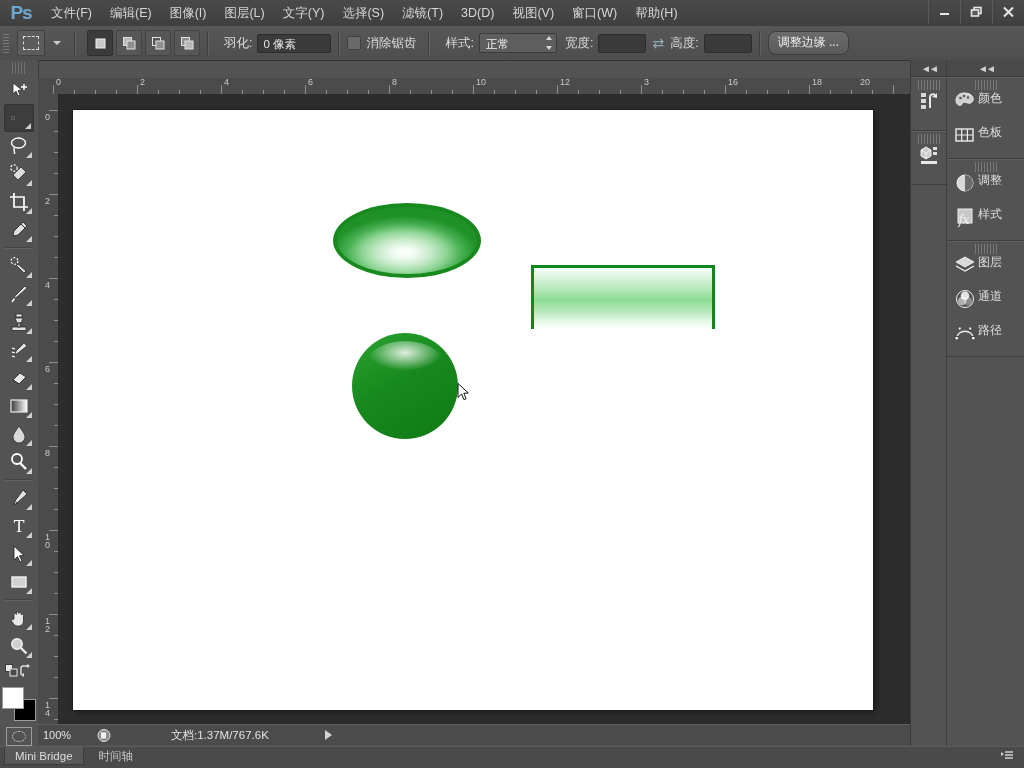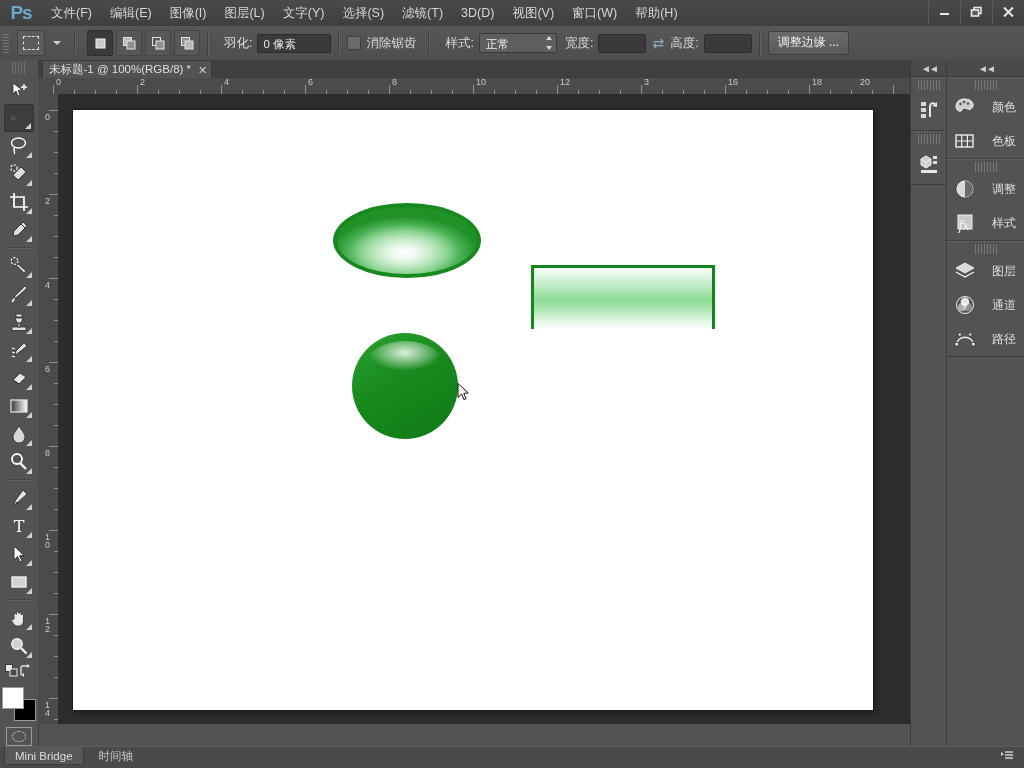--- a/index.html
+++ b/index.html
@@ -46,21 +46,21 @@
     line-height:19px;color:#e6e6e6;font-size:11.5px;padding:0 5px;box-sizing:border-box;}
   .chk{width:12px;height:12px;background:#6a6a6a;border:1px solid #414141;border-radius:2px;margin-right:5px;}
   .selwrap{position:relative;}
   .sel{background:#5e5e5e;border:1px solid #3a3a3a;border-radius:2px;height:20px;width:78px;
     line-height:20px;font-size:11.5px;color:#f0f0f0;padding:0 18px 0 6px;box-sizing:border-box;}
   .sel-arrows{position:absolute;right:4px;top:3px;width:8px;height:14px;
     display:flex;flex-direction:column;justify-content:space-between;align-items:center;}
   .sa-up{width:0;height:0;border-left:3px solid transparent;border-right:3px solid transparent;border-bottom:4px solid #d8d8d8;}
   .sa-dn{width:0;height:0;border-left:3px solid transparent;border-right:3px solid transparent;border-top:4px solid #d8d8d8;}
   .swapicon{color:#8fa9b5;font-size:14px;margin:0 6px;}
-  .btn{background:linear-gradient(#6b6b6b,#5a5a5a);border:1px solid #3d3d3d;border-radius:3px;
+  .btn{background:linear-gradient(#6b6b6b,#5a5a5a);border:1px solid #3d3d3d;border-radius:8px;
     height:22px;line-height:21px;padding:0 9px;font-size:12px;color:#efefef;white-space:nowrap;}
 
   
   .toolbar{position:absolute;left:0;top:60px;width:38px;height:708px;
     background:#535353;border-right:1px solid #3a3a3a;}
   .tb-grip{height:12px;margin:2px 12px 2px;
     background-image:repeating-linear-gradient(90deg,#8e8e8e 0 1px,transparent 1px 3px);opacity:.5;}
   .tool{position:relative;width:30px;height:28px;margin:0 auto;display:flex;align-items:center;justify-content:center;}
   .tool.sel{background:#3d3d3d;border:1px solid #333;border-radius:2px;box-sizing:border-box;}
   .tool .tri{position:absolute;right:2px;bottom:2px;width:0;height:0;
@@ -112,21 +112,21 @@
 
   
   .dockcol{position:absolute;left:910px;top:60px;width:36px;height:708px;background:#535353;border-left:1px solid #3a3a3a;}
   .dockcol2{position:absolute;left:946px;top:60px;width:78px;height:708px;background:#535353;border-left:1px solid #3e3e3e;}
   .collapse-bar{height:16px;display:flex;align-items:center;justify-content:center;
     background:#4a4a4a;border-bottom:1px solid #393939;}
   .dblarrow{color:#cfcfcf;font-size:10px;letter-spacing:-2px;}
   .pgrp{border-bottom:1px solid #3d3d3d;border-top:1px solid #606060;}
   .pgrip{height:10px;margin:2px auto 0;width:22px;
     background-image:repeating-linear-gradient(90deg,#9d9d9d 0 1px,transparent 1px 3px);opacity:.5;}
-  .pitem{height:34px;display:flex;align-items:center;gap:16px;padding-left:7px;}
+  .pitem{height:34px;display:flex;align-items:flex-start;gap:2px;padding-left:7px;}
   .pitem .picon{width:22px;height:22px;display:flex;align-items:center;justify-content:center;flex:0 0 22px;}
   .pitem .plabel{font-size:12px;color:#dedede;white-space:nowrap;}
 
   
   .statusbar{position:absolute;left:38px;top:724px;width:872px;height:20px;
     background:#4b4b4b;border-top:1px solid #5e5e5e;display:flex;align-items:center;}
   .zoomfield{width:46px;height:16px;line-height:16px;font-size:11px;color:#e2e2e2;padding-left:5px;}
   .sb-icon{width:18px;height:16px;display:flex;align-items:center;justify-content:center;margin:0 6px;}
   .sb-text{font-size:11.5px;color:#e2e2e2;margin-left:52px;white-space:nowrap;}
   .sb-arrow{margin-left:56px;width:0;height:0;border-top:5px solid transparent;border-bottom:5px solid transparent;border-left:7px solid #d3d3d3;}
@@ -442,26 +442,20 @@
 
     <div class="tool" style="margin-top:8px">
       <svg width="20" height="16" viewBox="0 0 20 16">
         <rect x="1" y="1" width="11" height="9" fill="#b9b9b9" stroke="#ececec" stroke-width="1.1"></rect>
         <rect x="7" y="5.5" width="11" height="9" fill="#8f8f8f" stroke="#ececec" stroke-width="1.1"></rect>
       </svg>
 
     </div>
   </div>
 
-  <div class="tabstrip">
-    <div class="doctab">
-      <span class="doctab-label">未标题-1 @ 100%(RGB/8) *</span>
-      <span class="doctab-close">✕</span>
-    </div>
-  </div>
 
   <div class="rcorner"></div>
   <div class="rulerH" id="rulerH">
       <div class="rtick" style="left: 15px; height: 9px;"></div>
       <div class="rlabel" style="left: 18px;">0</div>
       <div class="rtick" style="left: 57px; height: 4px;"></div>
       <div class="rtick" style="left: 99px; height: 9px;"></div>
       <div class="rlabel" style="left: 102px;">2</div>
       <div class="rtick" style="left: 141px; height: 4px;"></div>
       <div class="rtick" style="left: 183px; height: 9px;"></div>
@@ -689,20 +683,31 @@
             <rect x="17.6" y="12.5" width="3.4" height="3.4" fill="#fff" stroke="#4a4a4a"></rect>
             <rect x="4.2" y="3" width="3" height="3" fill="#fff" stroke="#4a4a4a"></rect>
             <rect x="14.8" y="3" width="3" height="3" fill="#fff" stroke="#4a4a4a"></rect>
           </svg>
         </span>
         <span class="plabel">路径</span>
       </div>
     </div>
   </div>
 
+  <div class="statusbar">
+    <div class="zoomfield">100%</div>
+    <div class="sb-icon">
+      <svg width="14" height="13" viewBox="0 0 14 13">
+        <circle cx="7" cy="6.5" r="6" fill="#8d8d8d" stroke="#dedede" stroke-width="1"></circle>
+        <path d="M4 3.5 h5 v6 h-5 z" fill="#f0f0f0"></path>
+      </svg>
+    </div>
+    <div class="sb-text">文档:1.37M/767.6K</div>
+    <div class="sb-arrow"></div>
+  </div>
 
 
   <div class="bottomtabs">
     <div class="btab">Mini Bridge</div>
     <div class="btab inactive">时间轴</div>
     <div class="bt-menu">
       <svg width="14" height="12" viewBox="0 0 14 12">
         <path d="M1 2 l3 2 -3 2 z" fill="#cfcfcf"></path>
         <path d="M5 2 h8 M5 5 h8 M5 8 h8" stroke="#cfcfcf" stroke-width="1.3"></path>
       </svg>

